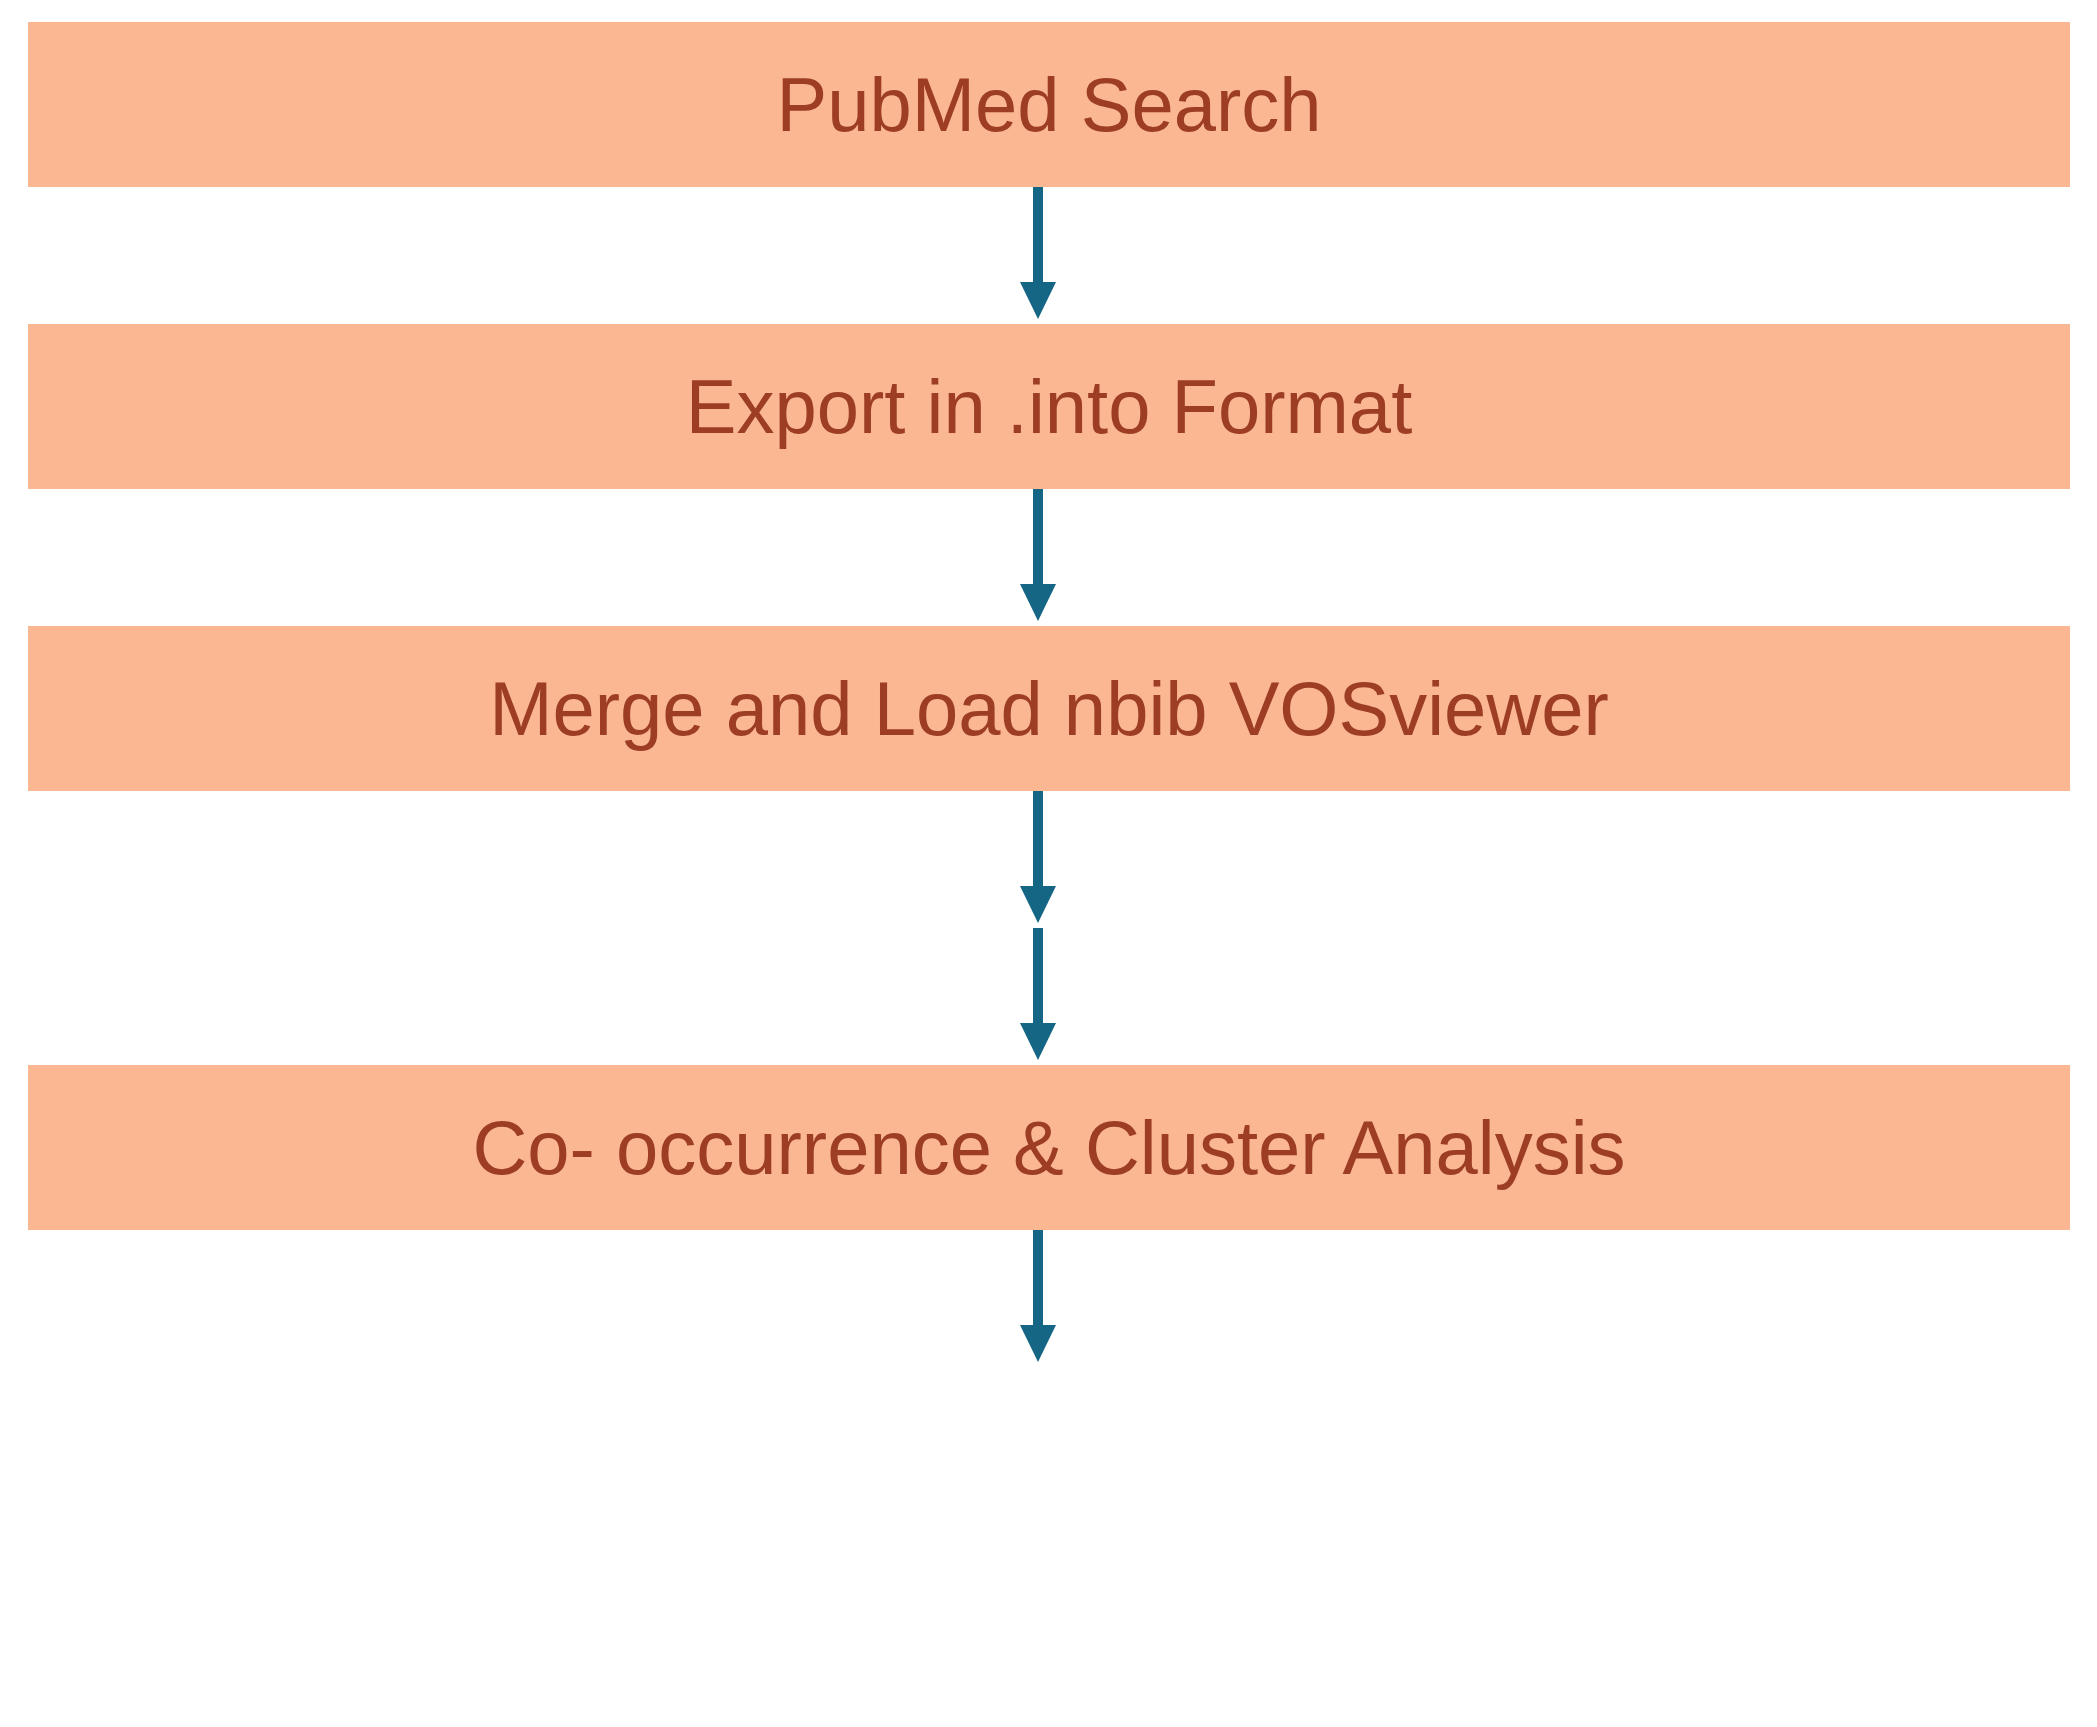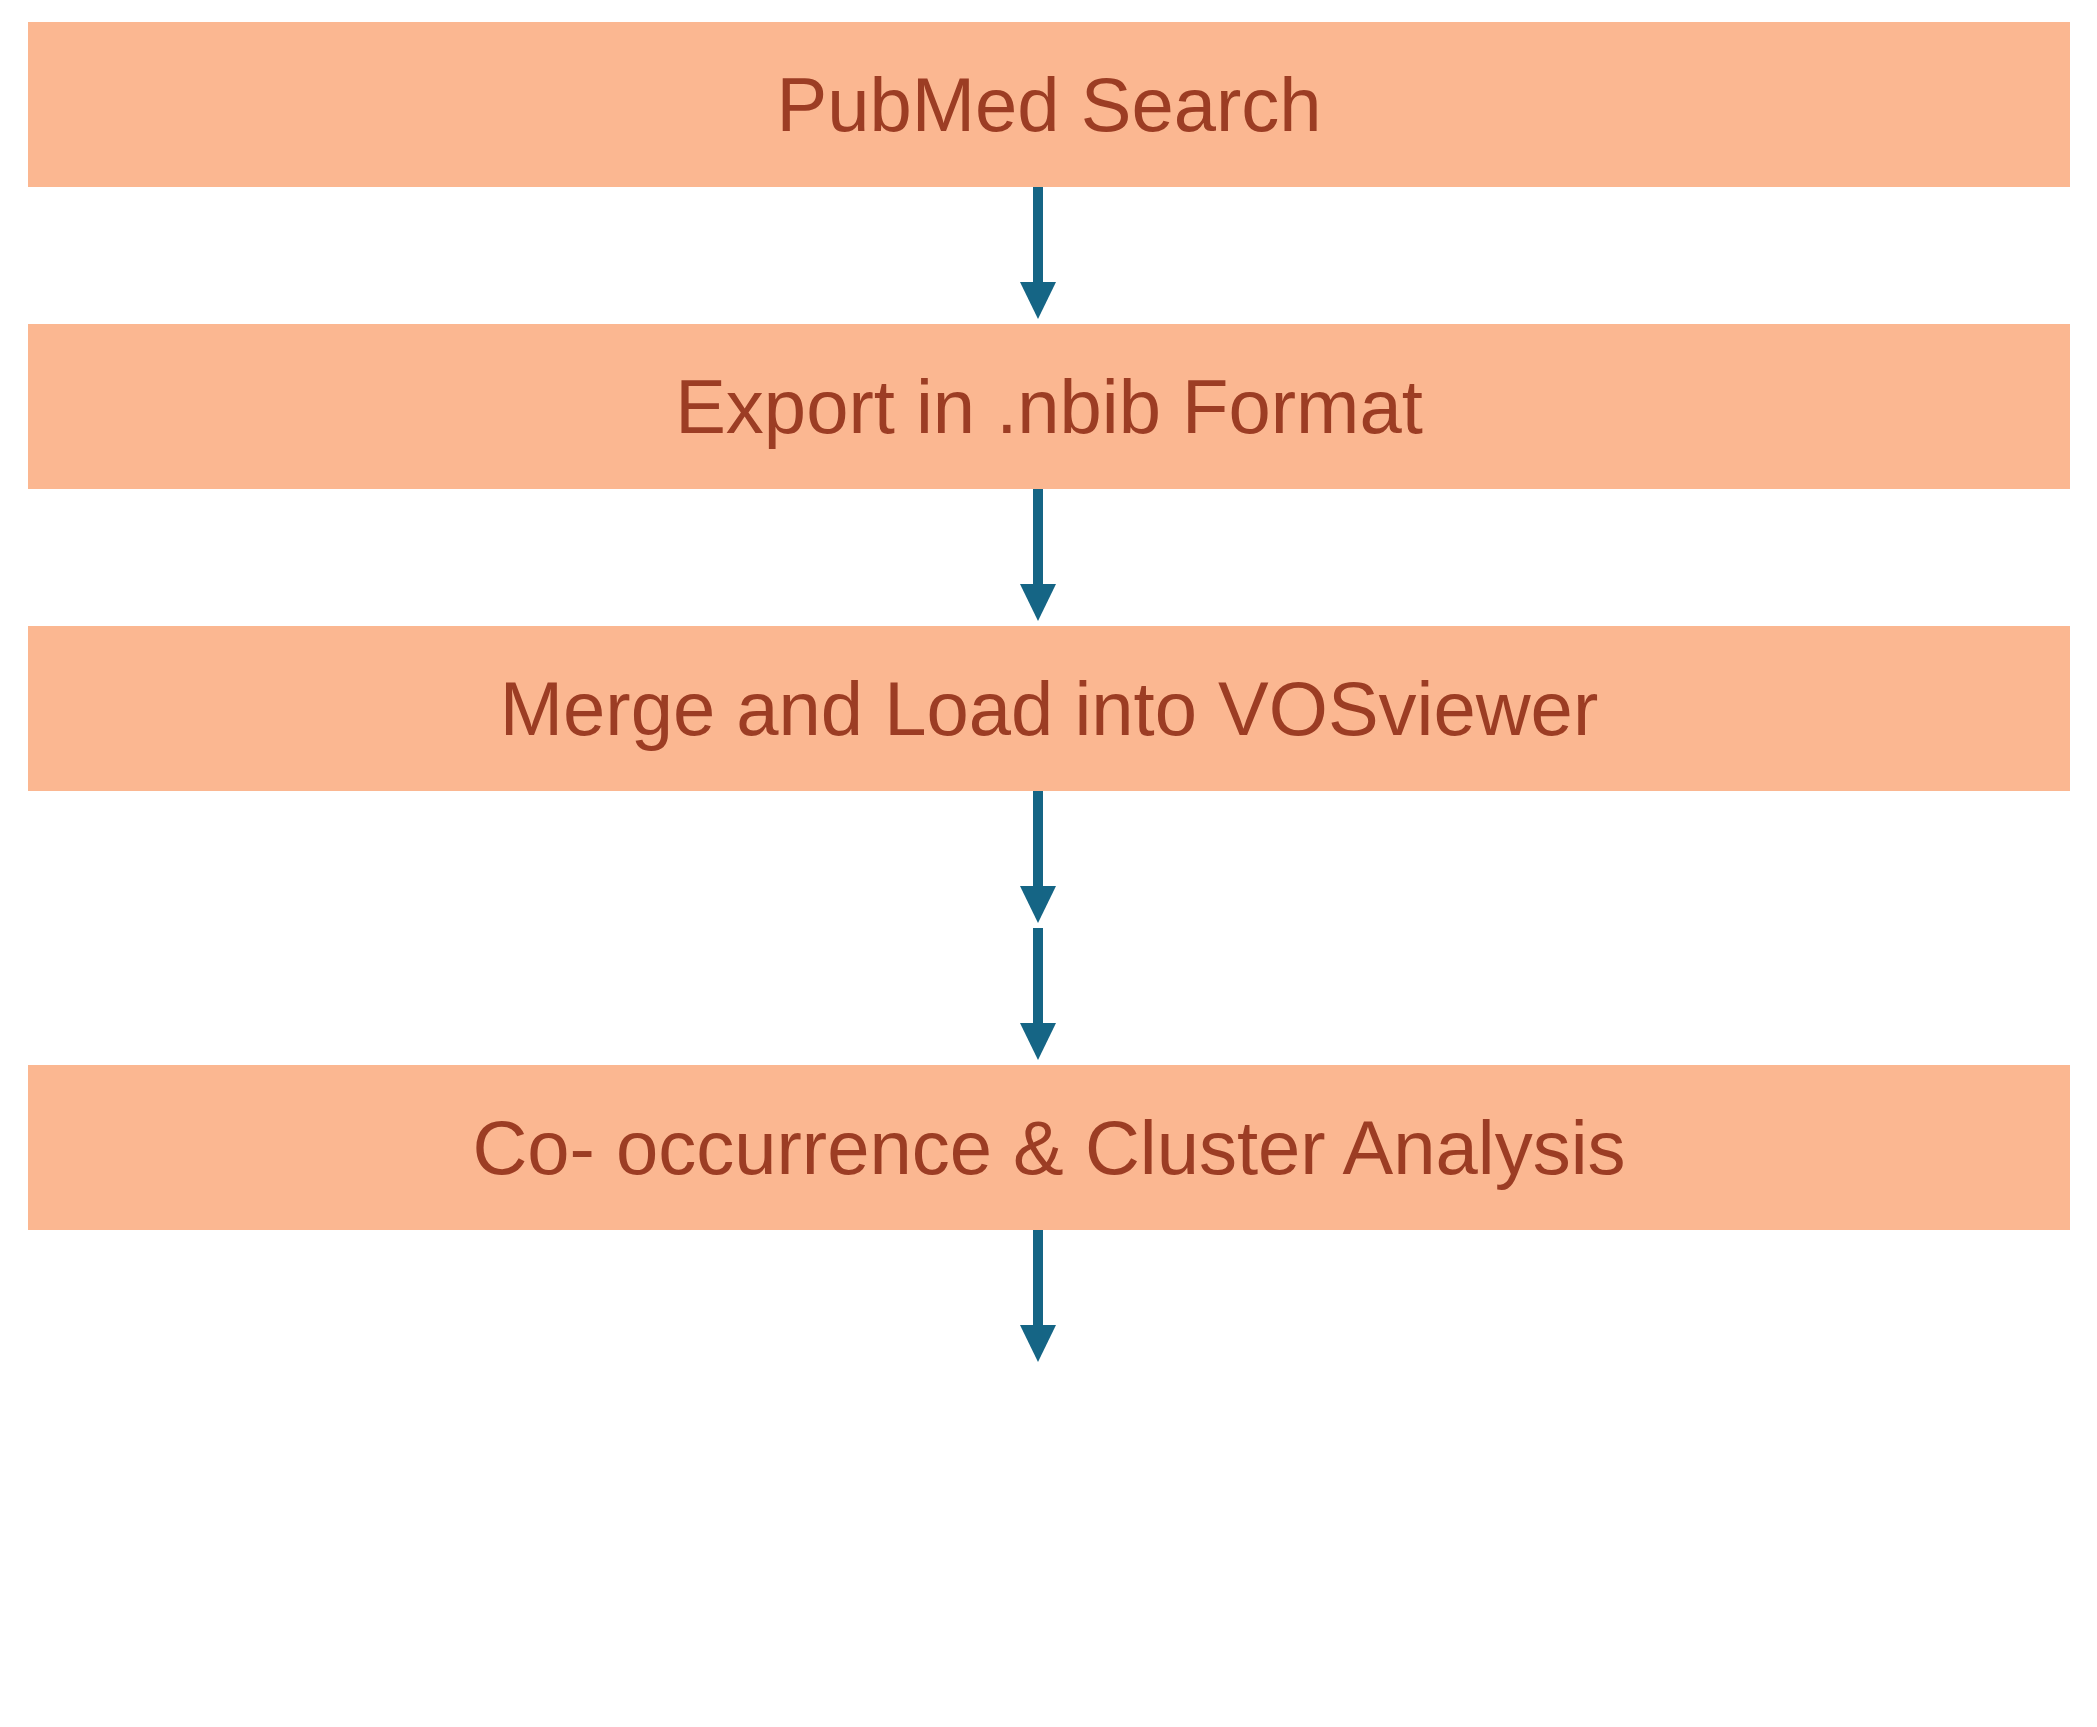--- a/index.html
+++ b/index.html
@@ -80,32 +80,32 @@
   </div>
 
   <div class="arrow-cell">
     <div class="arrow">
       <div class="arrow-shaft"></div>
       <div class="arrow-head"></div>
     </div>
   </div>
 
   <div class="bar">
-    <span class="bar-label">Export in .nbib Format</span>
+    <span class="bar-label">Export in .into Format</span>
   </div>
 
   <div class="arrow-cell">
     <div class="arrow">
       <div class="arrow-shaft"></div>
       <div class="arrow-head"></div>
     </div>
   </div>
 
   <div class="bar">
-    <span class="bar-label">Merge and Load into VOSviewer</span>
+    <span class="bar-label">Merge and Load nbib VOSviewer</span>
   </div>
 
   <div class="arrow-cell">
     <div class="arrow">
       <div class="arrow-shaft"></div>
       <div class="arrow-head"></div>
     </div>
   </div>
 
 

